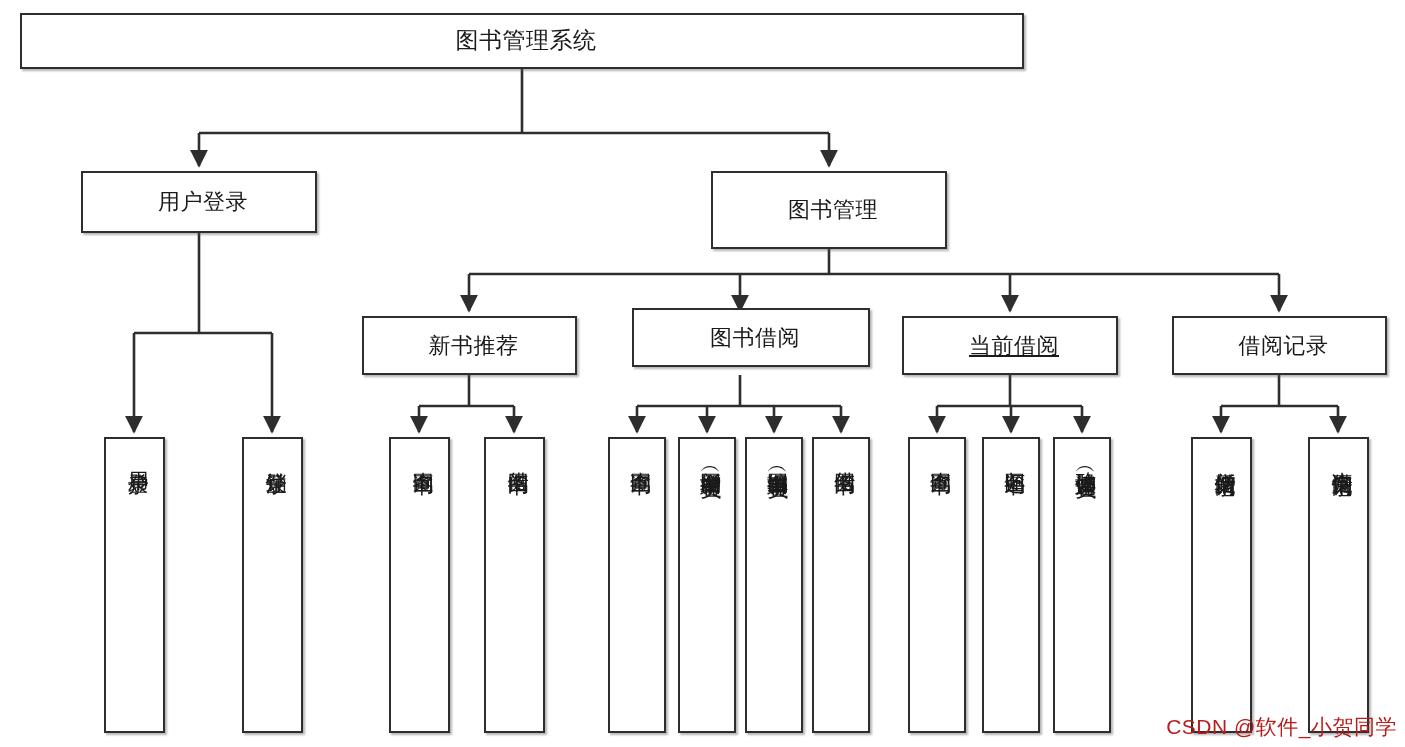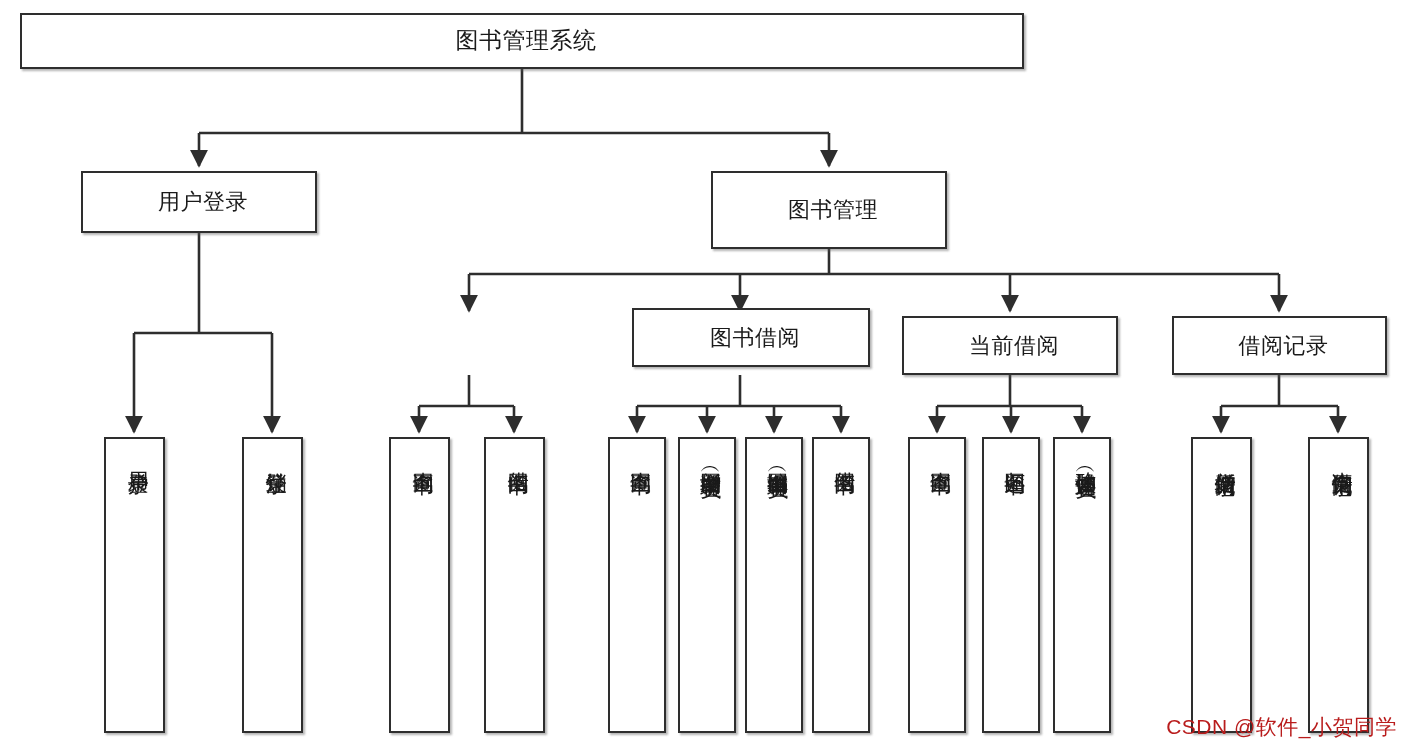--- a/index.html
+++ b/index.html
@@ -135,24 +135,27 @@
     <span class="lbl">图书管理系统</span>
   </div>
 
   <div class="node h" style="left:81px; top:171px; width:236px; height:62px;">
     <span class="lbl">用户登录</span>
   </div>
   <div class="node h" style="left:711px; top:171px; width:236px; height:78px;">
     <span class="lbl">图书管理</span>
   </div>
 
+  <div class="node h" style="left:362px; top:316px; width:215px; height:59px;">
+    <span class="lbl">新书推荐</span>
+  </div>
   <div class="node h" style="left:632px; top:308px; width:238px; height:59px;">
     <span class="lbl">图书借阅</span>
   </div>
-  <div class="node h" style="left:902px; top:316px; width:216px; height:59px;">
+  <div class="node h" style="left:902px; top:316px; width:216px; height:59px;text-decoration:underline;">
     <span class="lbl">当前借阅</span>
   </div>
   <div class="node h" style="left:1172px; top:316px; width:215px; height:59px;">
     <span class="lbl">借阅记录</span>
   </div>
 
   <div class="node v" style="left:104px; top:437px; width:61px; height:296px;">
     <span class="lbl">用户登录</span>
   </div>
   <div class="node v" style="left:242px; top:437px; width:61px; height:296px;">

